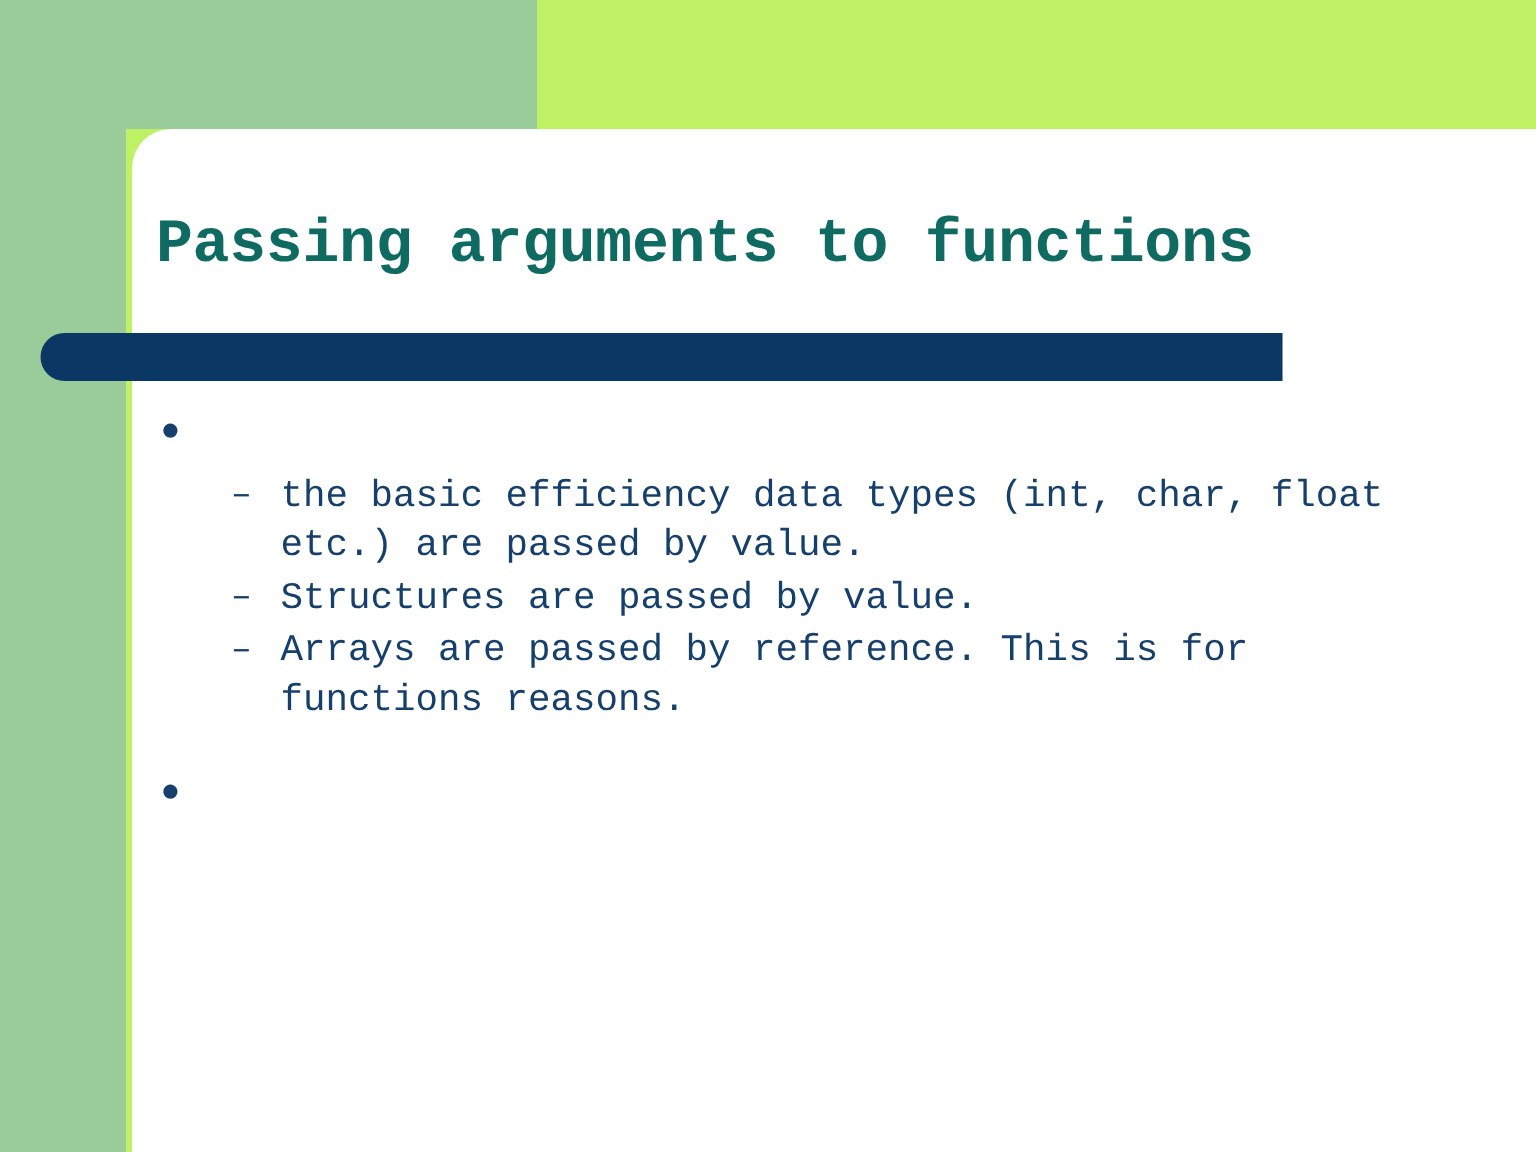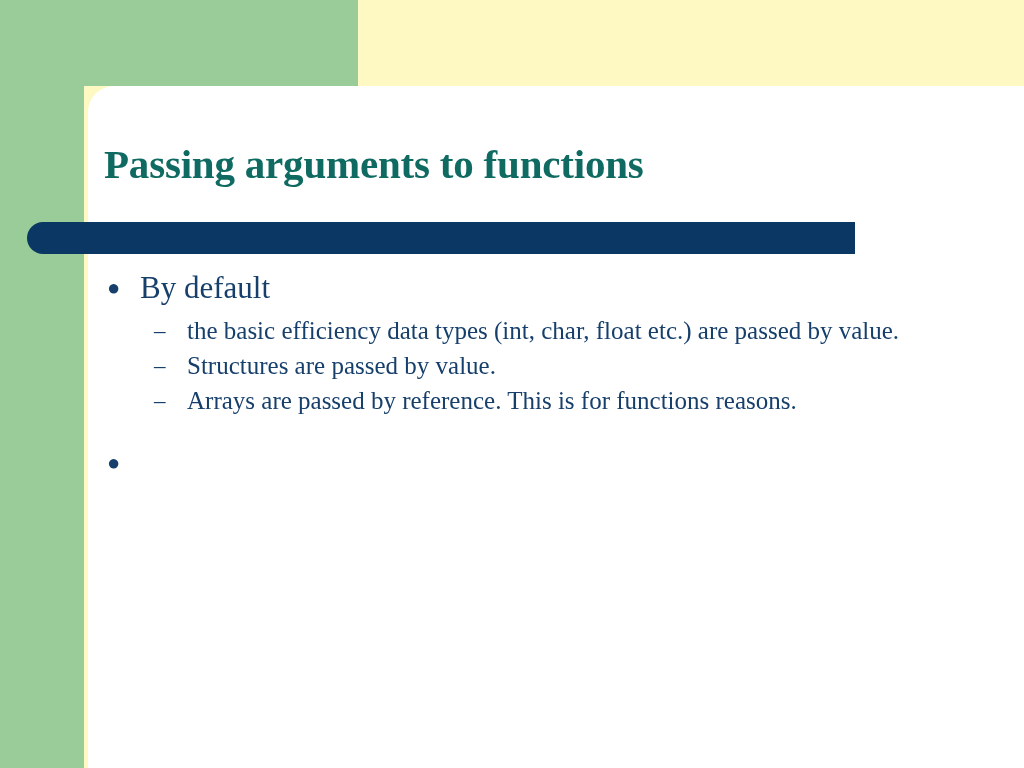--- a/index.html
+++ b/index.html
@@ -6,22 +6,22 @@
   html, body {
     margin: 0;
     padding: 0;
     background: #ffffff;
   }
   #slide {
     position: relative;
     width: 1024px;
     height: 768px;
     overflow: hidden;
-    background: #fef9c3;
-    font-family: Liberation Serif, serif;
+    background: #bef264;
+    font-family: Liberation Mono, monospace;
     -webkit-font-smoothing: antialiased;
   }
 
   
   .green-top-block {
     position: absolute;
     left: 0;
     top: 0;
     width: 358px;
     height: 86px;
@@ -139,21 +139,20 @@
   <div class="green-left-column"></div>
   <div class="white-panel"></div>
   <div class="accent-bar"></div>
 
   <div class="slide-title">Passing arguments to functions</div>
 
   <div class="body-area">
 
     <div class="bullet-l1">
       <span class="marker-l1">●</span>
-      <span class="text-l1">By default</span>
     </div>
 
     <div class="sub-list">
       <div class="bullet-l2">
         <span class="marker-l2">–</span>
         <span class="text-l2"> the basic efficiency data types (int, char, float etc.) are passed by value.</span>
       </div>
       <div class="bullet-l2">
         <span class="marker-l2">–</span>
         <span class="text-l2">Structures are passed by value.</span>

